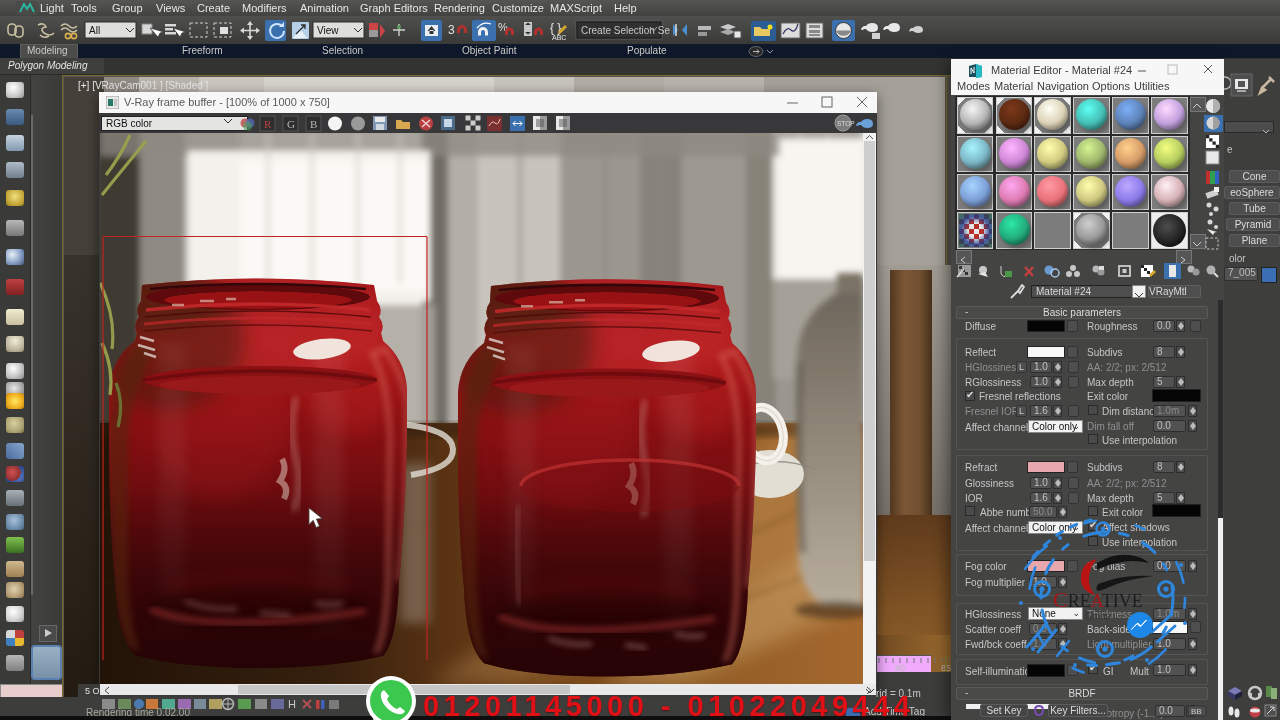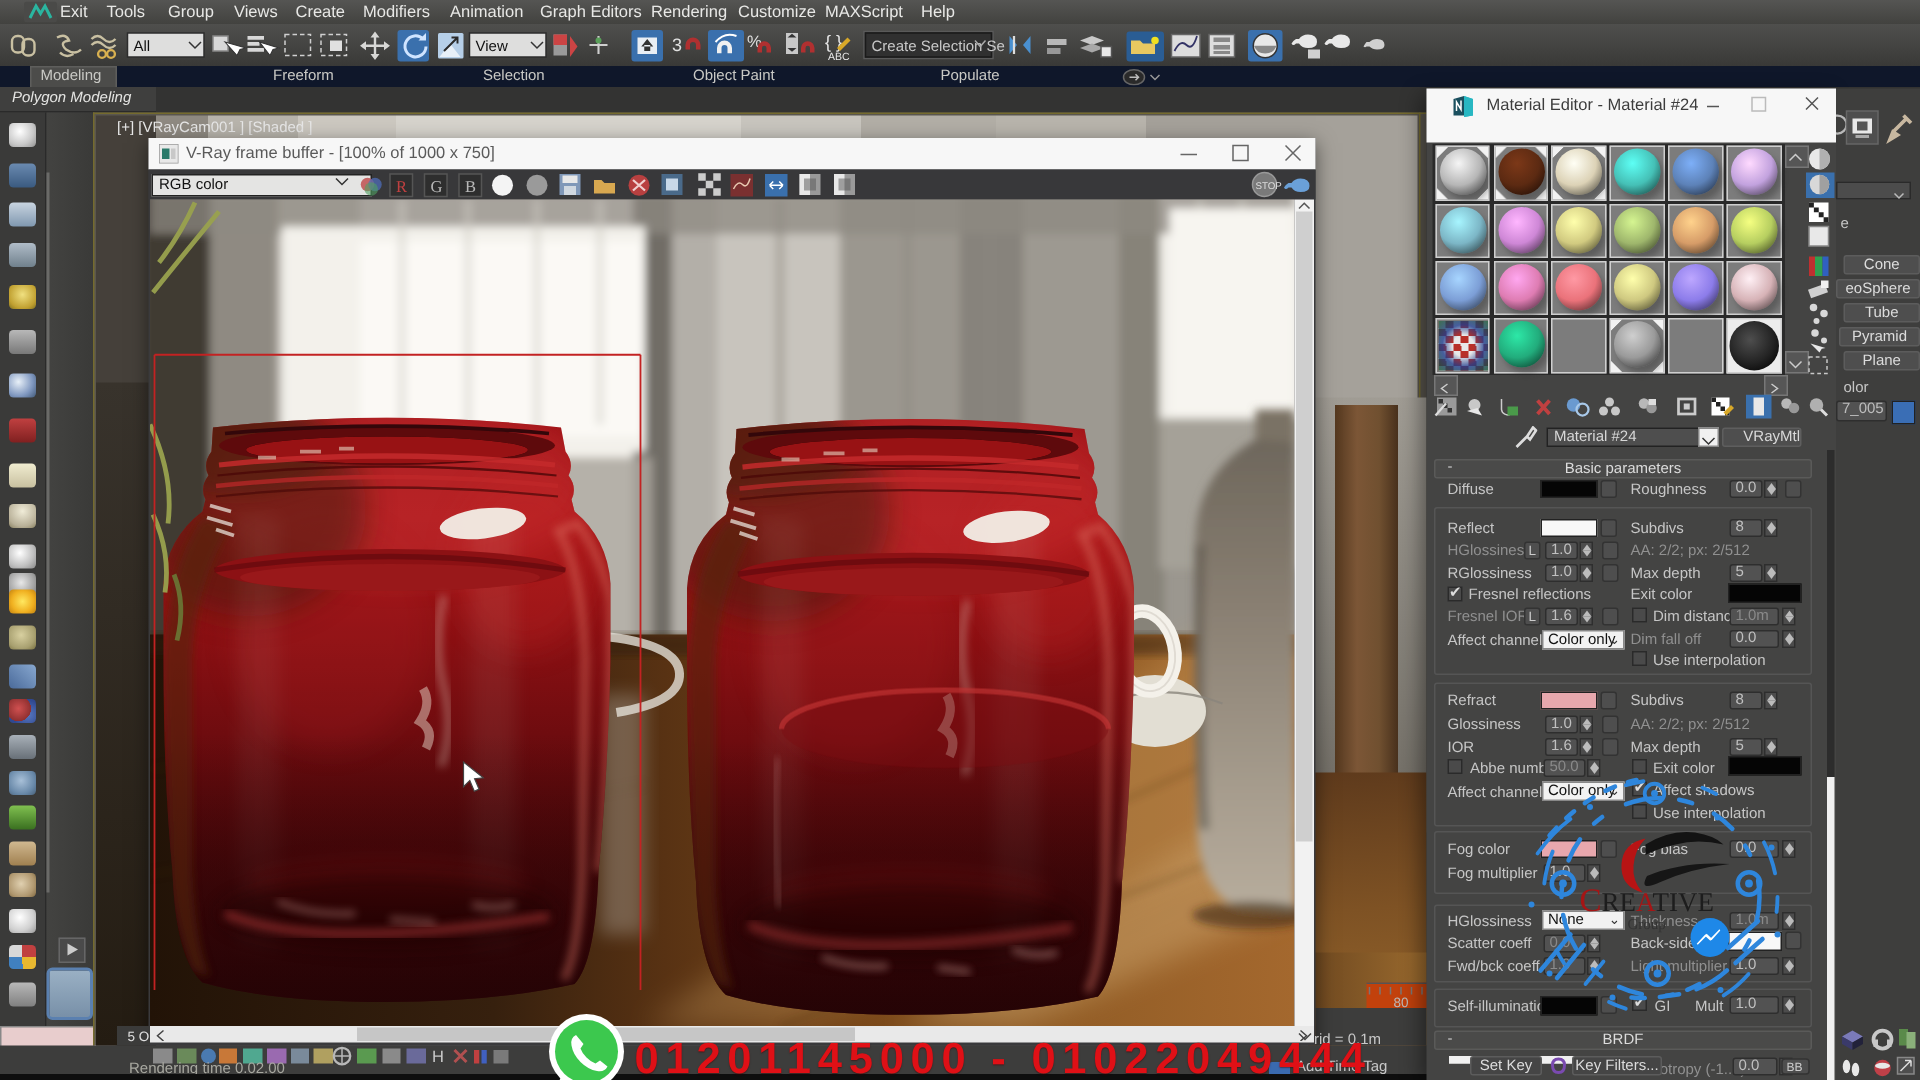--- a/index.html
+++ b/index.html
@@ -45,21 +45,21 @@
 .roll{position:absolute;left:5px;width:252px;height:13px;background:#4a4a49;border:1px solid #5a5a59;border-radius:2px;color:#dcdcdc;font-size:10px;text-align:center;box-sizing:border-box;}
 .grp{position:absolute;left:5px;width:252px;border:1px solid #555;border-radius:2px;box-sizing:border-box;}
 
 #rpanel{left:1224px;top:59px;width:56px;height:661px;background:#3e3e3d;}
 .rbtn{position:absolute;background:#4e4e4e;border:1px solid #5c5c5c;border-radius:2px;color:#dcdcdc;font-size:10px;text-align:center;height:13px;box-sizing:border-box;}
 #phone{left:423px;top:690px;width:720px;color:#df1016;font-size:29px;font-weight:bold;letter-spacing:4.5px;font-family:"Liberation Sans",sans-serif;text-shadow:0 1px 1px rgba(60,0,0,.5);}
 </style></head>
 <body>
 
 <div id="menubar" class="a">
-<span style="left:40px">Exit</span>
+<span style="left:40px">Light</span>
     <span style="left:71px">Tools</span>
     <span style="left:112px">Group</span>
     <span style="left:156px">Views</span>
     <span style="left:197px">Create</span>
     <span style="left:242px">Modifiers</span>
     <span style="left:300px">Animation</span>
     <span style="left:360px">Graph Editors</span>
     <span style="left:434px">Rendering</span>
     <span style="left:492px">Customize</span>
     <span style="left:550px">MAXScript</span>
@@ -232,21 +232,21 @@
  <div class="a" style="left:0;top:0;width:1px;height:622px;background:#756b2e"></div>
  <div class="a" style="left:884px;top:0;width:1px;height:622px;background:#756b2e"></div>
  <div class="a" style="left:2px;top:2px;width:881px;height:620px;background:linear-gradient(90deg,#45403a 0 40px,#8f8a82 40px 75px,#b8b4ac 75px 135px,#ccc8c0 135px 200px,#d6d3cc 200px 430px,#c8c5be 430px 510px,#b2aea6 510px 600px,#b8b4ac 600px 700px,#a5a19a 700px 881px)"></div>
  <div class="a" style="left:810px;top:190px;width:79px;height:290px;background:linear-gradient(#a09c94,#7e7a72 70%,#6e6a62)"></div>
  <div class="a" style="left:828px;top:195px;width:42px;height:300px;background:linear-gradient(90deg,#54381f,#7c5636 35%,#705030 70%,#48301c)"></div>
  <div class="a" style="left:810px;top:440px;width:79px;height:182px;background:linear-gradient(175deg,#5e3a1c,#7e5224 50%,#96662c)"></div>
  <div class="a" style="left:810px;top:560px;width:79px;height:62px;background:linear-gradient(90deg,#6e4820,#9a6a2e)"></div>
  <div class="a" style="left:2px;top:180px;width:36px;height:442px;background:linear-gradient(#38332c,#241c12)"></div>
  <div class="tx" style="left:16px;top:5px;color:#e8e8e8;font-size:10px">[+] [VRayCam001 ] [Shaded ]</div>
 </div>
-<div class="a" style="left:911px;top:655px;width:54px;height:17px;background:#c2410c;border-top:1px solid #555">
+<div class="a" style="left:877px;top:655px;width:54px;height:17px;background:#f0abfc;border-top:1px solid #555">
  <svg width="74" height="17">
       <g stroke="#777">
         <path d="M2 2 v5 M9 2 v5 M16 2 v5 M23 2 v5 M30 2 v5 M37 2 v5 M44 2 v5 M51 2 v5 M58 2 v5 M65 2 v5 M72 2 v5"></path>
       </g>
       <text x="18" y="15" font-size="9" fill="#bbb" font-family="Liberation Sans">80</text>
       <text x="64" y="15" font-size="9" fill="#bbb" font-family="Liberation Sans">85</text>
       <rect x="68" y="0" width="2" height="17" fill="#8a7a34"></rect>
     </svg>
 </div>
 <div class="a" style="left:877px;top:672px;width:74px;height:25px;background:#3d3d3c"></div>
@@ -554,20 +554,27 @@
         <path d="M8 1 l6 2 v11 l-6 1 z" fill="#28b7c2"></path>
         <path d="M3 11 V5 l3 5 V4" stroke="#fff" stroke-width="1" fill="none"></path>
       </svg>
   <span class="tx" style="left:40px;top:5px;color:#3c3c3c;font-size:11px">Material Editor - Material #24</span>
   <svg class="a" style="left:183px;top:4px" width="90" height="14" stroke="#555" fill="none">
         <path d="M4 8 h8"></path>
         <rect x="34" y="2" width="9" height="9" stroke="#bbb"></rect>
         <path d="M70 2 l8 8 M78 2 l-8 8"></path>
       </svg>
  </div>
+ <div id="memenu" class="a" style="left:0;top:19px;width:273px;height:17px;background:#f7f7f7">
+  <span class="tx" style="left:6px;top:2px">Modes</span>
+      <span class="tx" style="left:43px;top:2px">Material</span>
+      <span class="tx" style="left:86px;top:2px">Navigation</span>
+      <span class="tx" style="left:141px;top:2px">Options</span>
+      <span class="tx" style="left:183px;top:2px">Utilities</span>
+ </div>
  <div class="a" style="left:4px;top:37px;width:235px;height:154px;background:#2a2a2a"></div>
  <div class="slot mk" style="left:5.6px;top:38.3px">
       <div class="sph" style="background:radial-gradient(circle at 40% 32%,#f5f5f5,#b6b6b6 52%,#5e5e5e 82%);box-shadow:3px 4px 4px rgba(45,45,45,.4)"></div>
     </div>
     <div class="slot mk" style="left:44.5px;top:38.3px">
       <div class="sph" style="background:radial-gradient(circle at 40% 32%,#7c3818,#5c2a12 52%,#2f1509 82%);box-shadow:3px 4px 4px rgba(45,45,45,.4)"></div>
     </div>
     <div class="slot mk" style="left:83.39999999999999px;top:38.3px">
       <div class="sph" style="background:radial-gradient(circle at 40% 32%,#fffff5,#dcd2b6 52%,#726d5e 82%);box-shadow:3px 4px 4px rgba(45,45,45,.4)"></div>
     </div>
@@ -708,21 +715,21 @@
         <path d="M263 10 l4 4" stroke="#ddd" stroke-width="2"></path>
   </g>
  </svg>
  <svg class="a" style="left:58px;top:225px" width="16" height="16">
       <path d="M2 14 l7 -7 m0 0 l2 2 4 -6 -2 -2 -4 6" stroke="#ddd" stroke-width="1.8" fill="none"></path>
     </svg>
  <div class="a" style="left:80px;top:226px;width:115px;height:13px;background:#4e4e4e;border:1px solid #222;color:#d8d8d8;font-size:10px;padding:0 0 0 4px;box-sizing:border-box">Material #24</div>
  <div class="a" style="left:181px;top:226px;width:14px;height:13px;background:#f0f0f0;border:1px solid #888;box-sizing:border-box"><svg width="12" height="11">
         <path d="M2 4 l4 4 4 -4" stroke="#333" fill="none"></path>
       </svg></div>
- <div class="a" style="left:197px;top:226px;width:53px;height:13px;background:#4e4e4e;border:1px solid #5e5e5e;border-radius:2px;color:#d8d8d8;font-size:10px;text-align:right;box-sizing:border-box">VRayMtl</div>
+ <div class="a" style="left:197px;top:226px;width:53px;height:13px;background:#4e4e4e;border:1px solid #5e5e5e;border-radius:2px;color:#d8d8d8;font-size:10px;text-align:left;box-sizing:border-box">VRayMtl</div>
  <div class="roll" style="top:247px">Basic parameters</div>
     <div class="lbl" style="left:14px;top:247px">-</div>
     <div class="lbl" style="left:14px;top:262px;font-size:10px">Diffuse</div>
     <div class="sw" style="left:76px;top:261px;width:38px;height:12px;background:#050505"></div>
     <div class="b3" style="left:116px;top:261px;width:11px;height:12px"></div>
     <div class="lbl" style="left:136px;top:262px;font-size:10px">Roughness</div>
     <div class="fld" style="left:202px;top:261px;width:22px;color:#c0c0c0">0.0</div>
     <div class="spin" style="left:225px;top:261px"></div>
     <div class="b3" style="left:239px;top:261px;width:11px;height:12px"></div>
     <div class="grp" style="top:279px;height:112px"></div>

